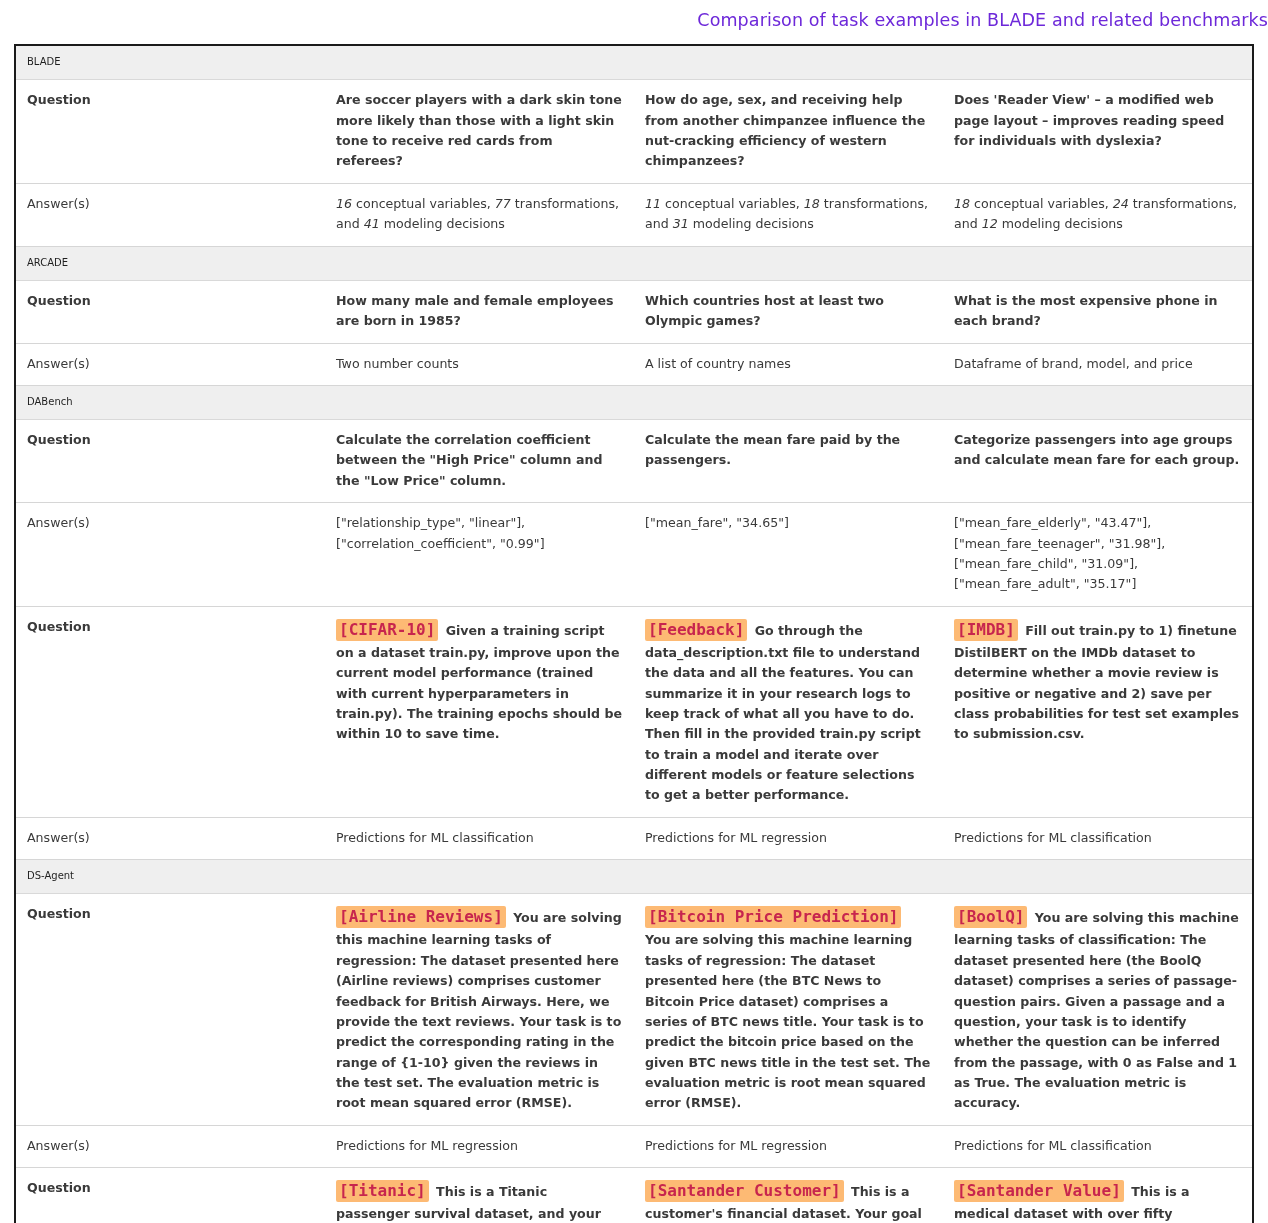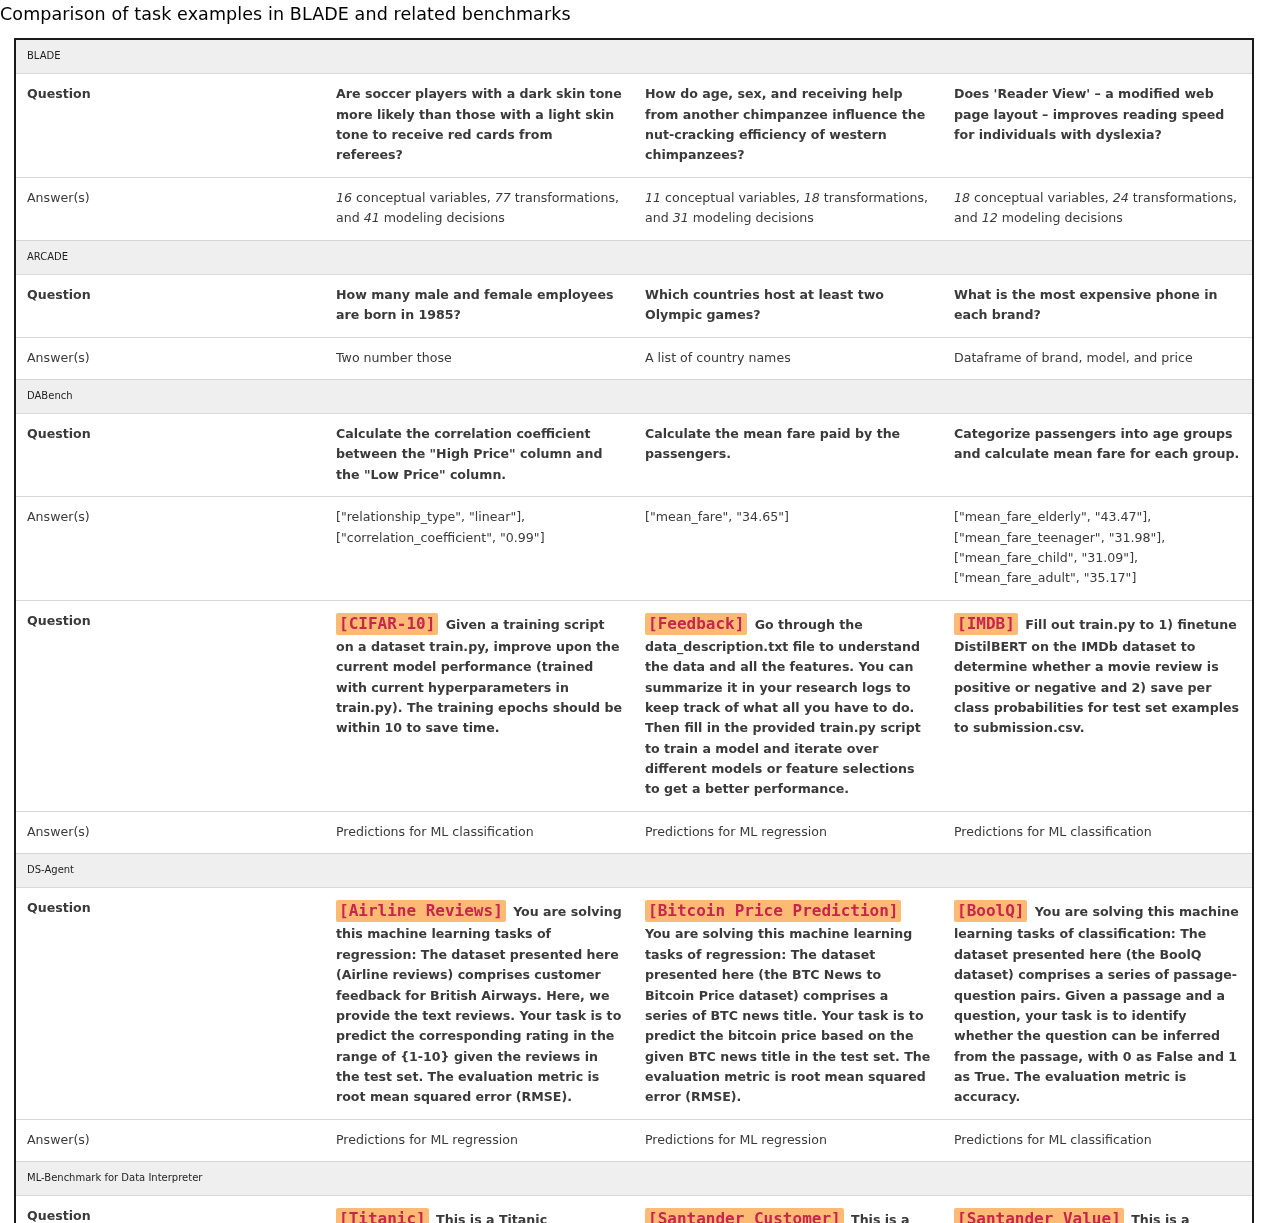--- a/index.html
+++ b/index.html
@@ -9,25 +9,25 @@
     background: #ffffff;
   }
   body {
     width: 1268px;
     height: 1223px;
     font-family: "DejaVu Sans", "Liberation Sans", sans-serif;
     color: #3c3c3c;
     overflow: hidden;
   }
   .page-title {
-    text-align: left;
+    text-align: right;
     font-size: 17.5px;
     font-weight: 400;
-    color: #000000;
-    padding: 4px 0 14px 0;
+    color: #6d28d9;
+    padding: 10px 0 14px 0;
     letter-spacing: 0.1px;
   }
   .table-wrap {
     margin: 0 14px;
     border-top: 2px solid #1a1a1a;
     border-bottom: 2px solid #1a1a1a;
     border-left: 2px solid #1a1a1a;
     border-right: 2px solid #1a1a1a;
   }
   table.bench {
@@ -103,21 +103,21 @@
           <td colspan="4">ARCADE</td>
         </tr>
         <tr class="q-row">
           <td class="rowlabel">Question</td>
           <td class="colcell c1"><span>How many male and female employees are born in 1985?</span></td>
           <td class="colcell c2"><span>Which countries host at least two Olympic games?</span></td>
           <td class="colcell c3"><span>What is the most expensive phone in each brand?</span></td>
         </tr>
         <tr class="a-row">
           <td class="rowlabel">Answer(s)</td>
-          <td class="colcell c1"><span>Two number those</span></td>
+          <td class="colcell c1"><span>Two number counts</span></td>
           <td class="colcell c2"><span>A list of country names</span></td>
           <td class="colcell c3"><span>Dataframe of brand, model, and price</span></td>
         </tr>
         <tr class="section-row">
           <td colspan="4">DABench</td>
         </tr>
         <tr class="q-row">
           <td class="rowlabel">Question</td>
           <td class="colcell c1"><span>Calculate the correlation coefficient between the "High Price" column and the "Low Price" column.</span></td>
           <td class="colcell c2"><span>Calculate the mean fare paid by the passengers.</span></td>
@@ -149,23 +149,20 @@
           <td class="colcell c1"><span class="tag">[Airline Reviews]</span><span> You are solving this machine learning tasks of regression: The dataset presented here (Airline reviews) comprises customer feedback for British Airways. Here, we provide the text reviews. Your task is to predict the corresponding rating in the range of {1-10} given the reviews in the test set. The evaluation metric is root mean squared error (RMSE).</span></td>
           <td class="colcell c2"><span class="tag">[Bitcoin Price Prediction]</span><span> You are solving this machine learning tasks of regression: The dataset presented here (the BTC News to Bitcoin Price dataset) comprises a series of BTC news title. Your task is to predict the bitcoin price based on the given BTC news title in the test set. The evaluation metric is root mean squared error (RMSE).</span></td>
           <td class="colcell c3"><span class="tag">[BoolQ]</span><span> You are solving this machine learning tasks of classification: The dataset presented here (the BoolQ dataset) comprises a series of passage-question pairs. Given a passage and a question, your task is to identify whether the question can be inferred from the passage, with 0 as False and 1 as True. The evaluation metric is accuracy.</span></td>
         </tr>
         <tr class="a-row">
           <td class="rowlabel">Answer(s)</td>
           <td class="colcell c1"><span>Predictions for ML regression</span></td>
           <td class="colcell c2"><span>Predictions for ML regression</span></td>
           <td class="colcell c3"><span>Predictions for ML classification</span></td>
         </tr>
-        <tr class="section-row">
-          <td colspan="4">ML-Benchmark for Data Interpreter</td>
-        </tr>
         <tr class="q-row">
           <td class="rowlabel">Question</td>
           <td class="colcell c1"><span class="tag">[Titanic]</span><span> This is a Titanic passenger survival dataset, and your goal is to predict passenger survival outcomes. The target column is Survived. Perform data analysis, data preprocessing, feature engineering, and modeling to predict the target. Report accuracy on the eval data.</span></td>
           <td class="colcell c2"><span class="tag">[Santander Customer]</span><span> This is a customer's financial dataset. Your goal is to predict which customers will make a specific transaction in the future. The target column is the target. Perform data analysis, data preprocessing, feature engineering, and modeling to predict the target. Report AUC on the eval data.</span></td>
           <td class="colcell c3"><span class="tag">[Santander Value]</span><span> This is a medical dataset with over fifty anonymized health characteristics linked to three age-related conditions. Your goal is to predict whether a subject has or has not been diagnosed with one of these conditions. The target column is Class. Perform data analysis... the target. Report F1 Score on the eval data.</span></td>
         </tr>
       </tbody>
   </table>
 </div>
 

